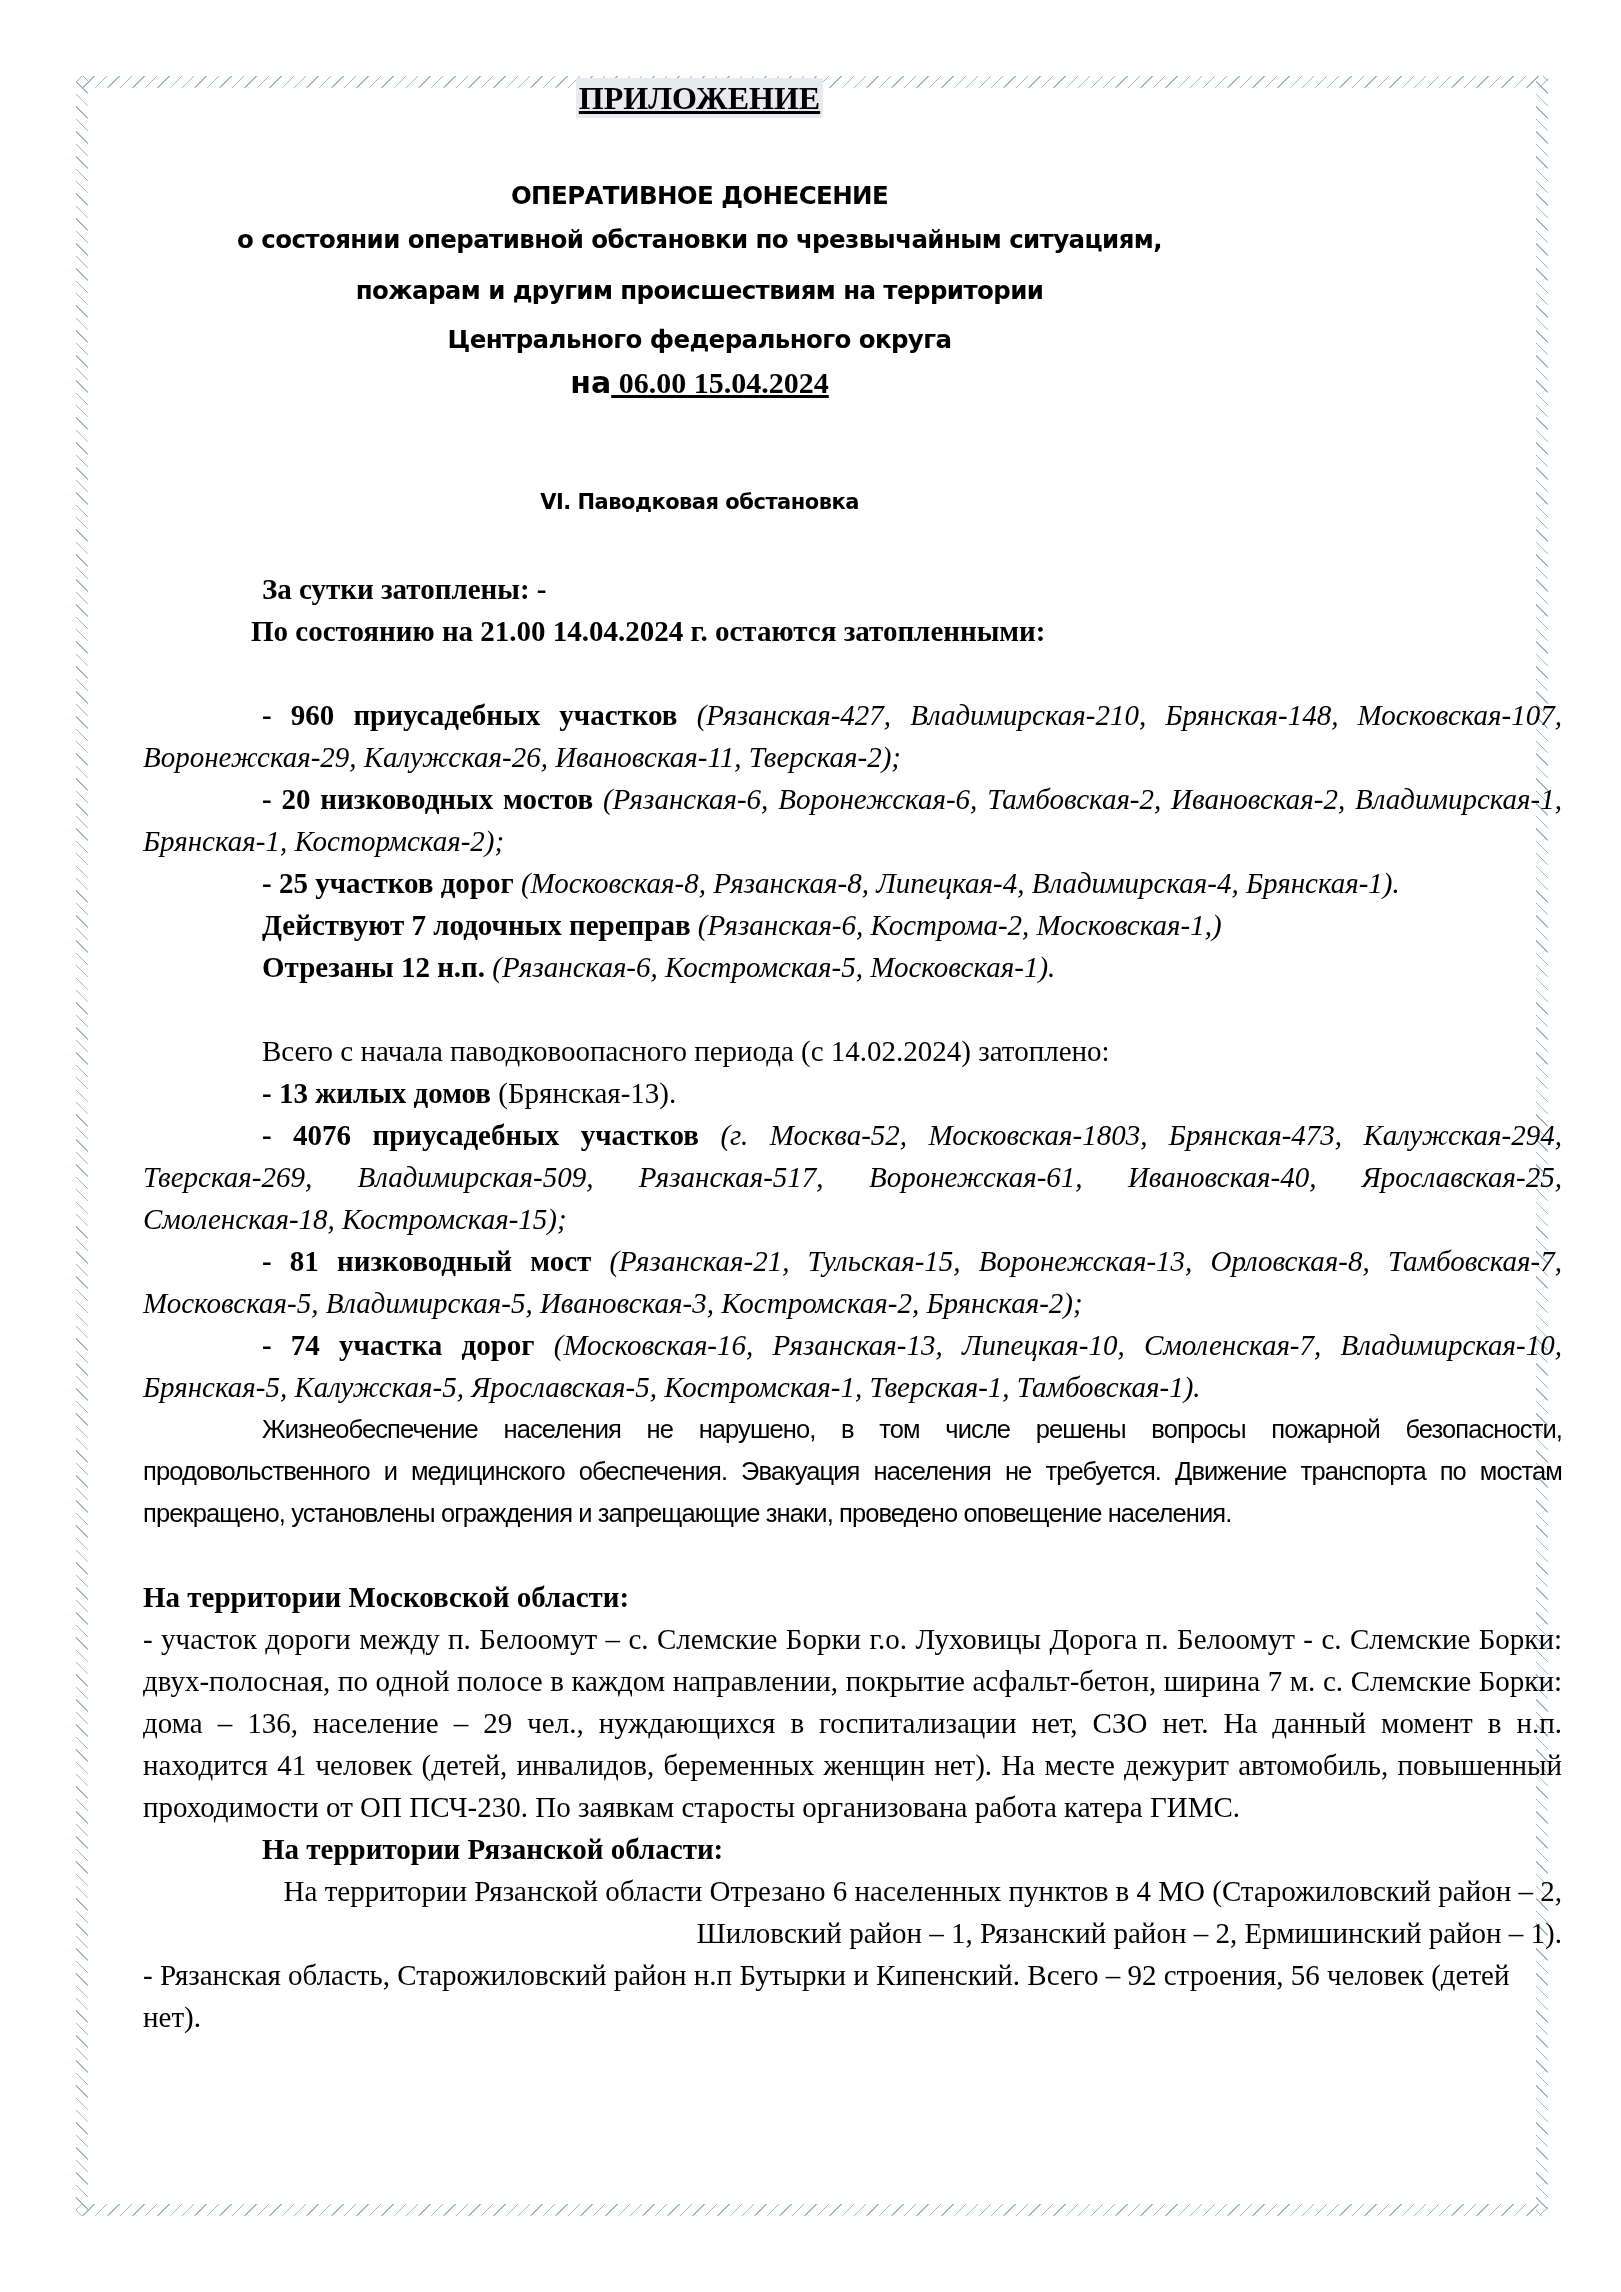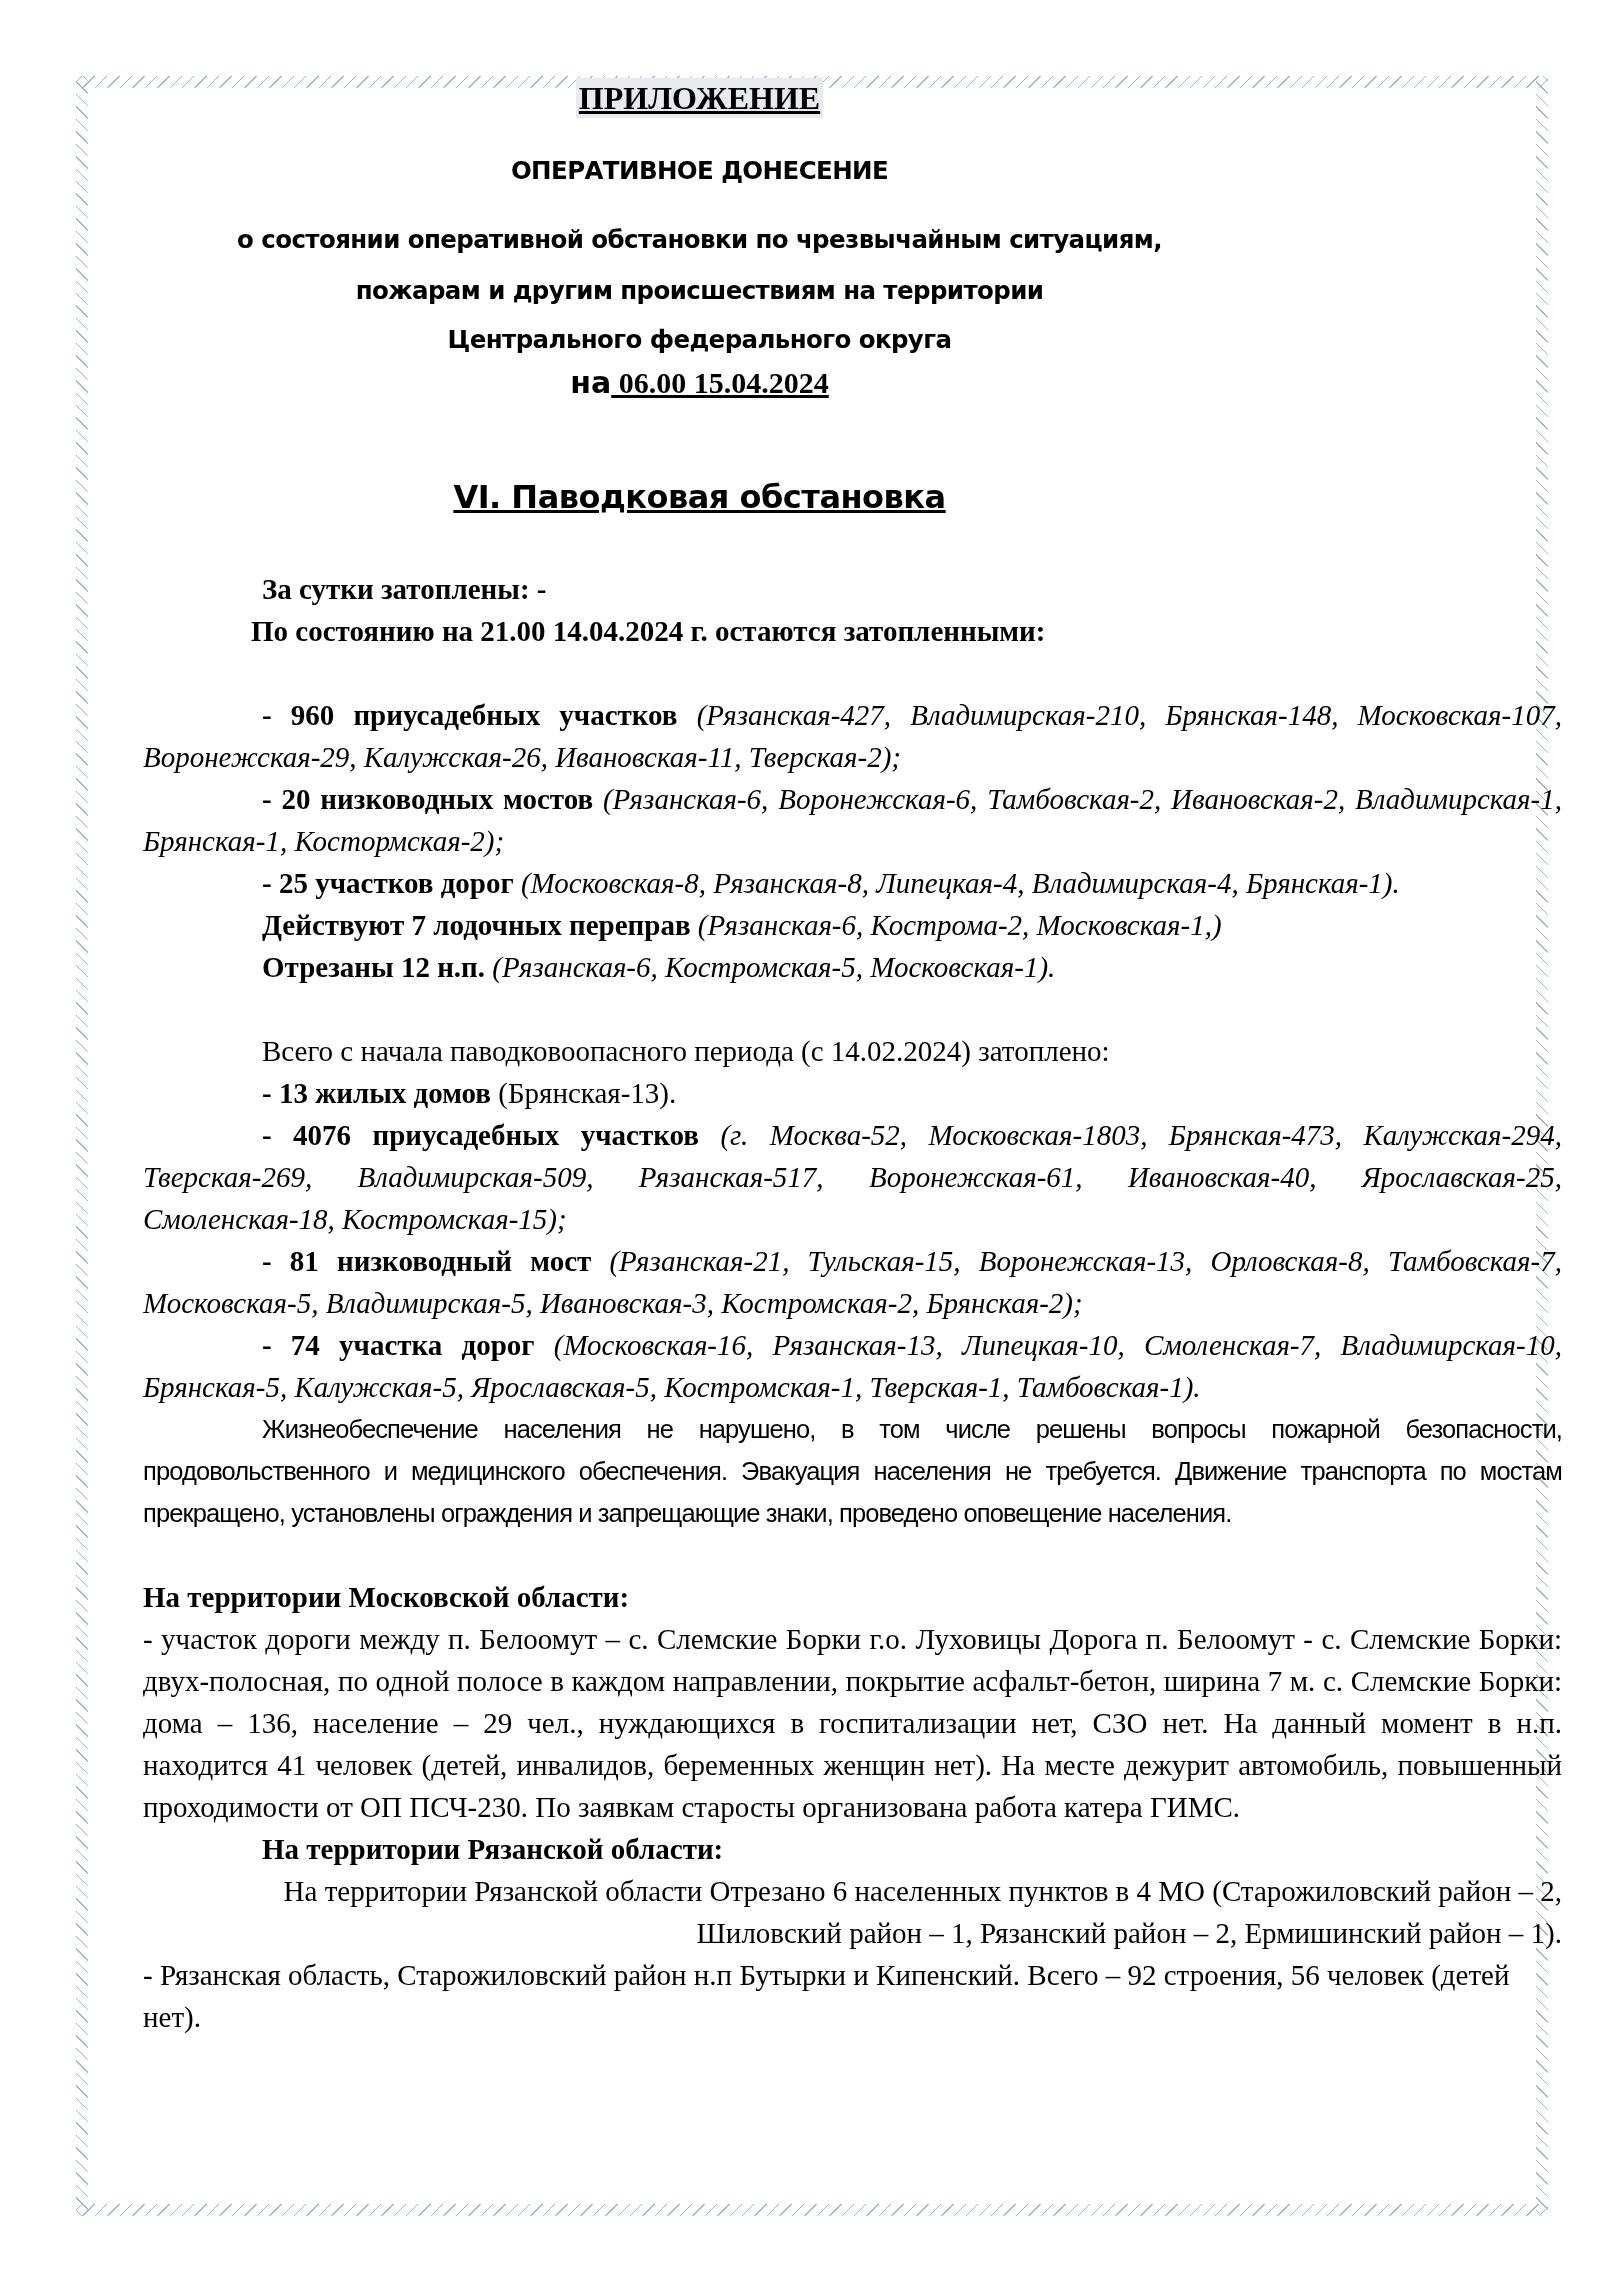--- a/index.html
+++ b/index.html
@@ -17,42 +17,42 @@
   }
   .center { position: absolute; left: 0; width: 1399px; text-align: center; }
   .sans { font-family: "DejaVu Sans", sans-serif; font-weight: bold; }
   .appendix {
     top: 80px; font-family: "Liberation Serif", serif; font-weight: bold; font-size: 32px;
   }
   .appendix span { background: #e8eaee; padding: 2px 2.9px; text-decoration: underline; }
   .h1 { font-size: 24.5px; letter-spacing: -0.6px; }
   .date { top: 365px; font-size: 30px; }
   .date .dt { font-family: "Liberation Serif", serif; text-decoration: underline; text-decoration-thickness: 2.9px; }
-  .section { top: 478px; font-size: 32px; text-decoration: underline; letter-spacing: -0.5px; }
+  .section { top: 490px; font-size: 21px; letter-spacing: -0.5px; }
   .body {
     position: absolute; left: 95px; width: 1419px;
     font-family: "Liberation Serif", serif; font-size: 29px; line-height: 42px;
   }
   .p { margin: 0; text-align: justify; }
   .ind { text-indent: 119px; }
   .b { font-weight: bold; }
   .i { font-style: italic; }
   .gap { height: 42px; }
   .calibri {
     font-family: Liberation Sans, sans-serif; font-size: 25.5px; line-height: 42px; letter-spacing: -0.9px;
   }
 </style>
 </head>
 <body>
 
 <div class="frame"></div>
 
 <div class="center appendix"><span>ПРИЛОЖЕНИЕ</span></div>
 
-<div class="center sans h1" style="top:156px;">ОПЕРАТИВНОЕ ДОНЕСЕНИЕ</div>
+<div class="center sans h1" style="top:181px;">ОПЕРАТИВНОЕ ДОНЕСЕНИЕ</div>
 <div class="center sans h1" style="top:225px;">о состоянии оперативной обстановки по чрезвычайным ситуациям,</div>
 <div class="center sans h1" style="top:276px;">пожарам и другим происшествиям на территории</div>
 <div class="center sans h1" style="top:325px;">Центрального федерального округа</div>
 <div class="center sans date"><span>на</span><span class="dt"> 06.00 15.04.2024</span></div>
 
 <div class="center sans section">VI. Паводковая обстановка</div>
 
 <div class="body" style="top:568px;margin-left:48px;">
   <p class="p b" style="padding-left:119px;">За сутки затоплены:   -</p>
   <p class="p b" style="padding-left:108px;">По состоянию на 21.00 14.04.2024 г. остаются затопленными:</p>

